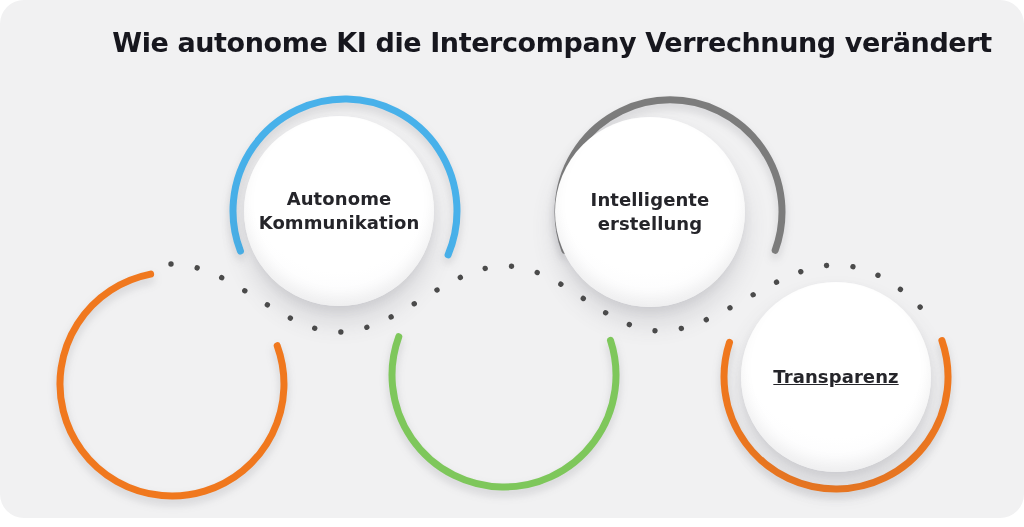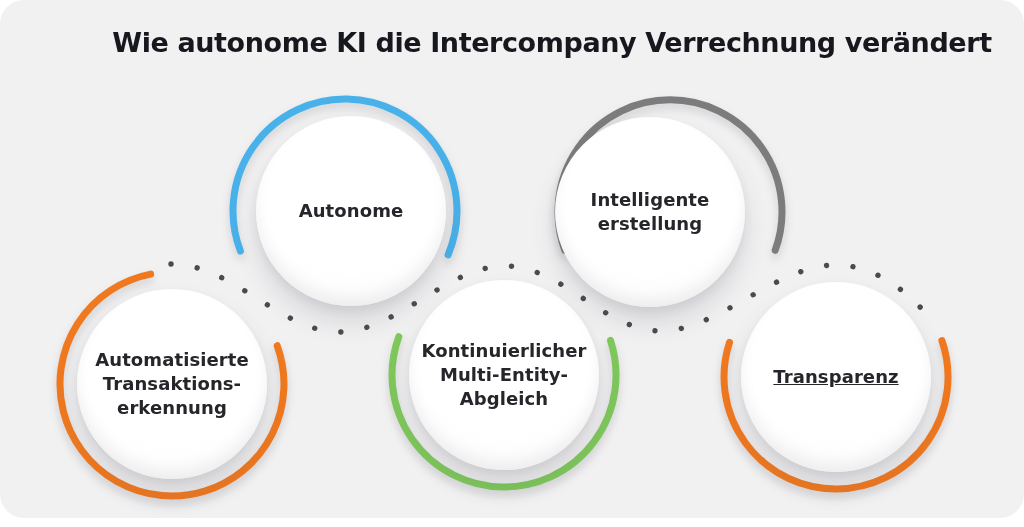--- a/index.html
+++ b/index.html
@@ -53,35 +53,26 @@
     <path class="dots" d="M 171 264 C 233 264 281 332 339 332 C 397 332 447 266 505 266 C 563 266 604 331 661 331 C 718 331 776 265 836 265 C 878 265 914 296 937 327" stroke="#4b4b4b"></path>
     <g id="arc-group">
         <path class="arc" stroke="#f0781e" d="M 277.2 345.7 A 112 112 0 1 1 150.6 274.1"></path>
         <path class="arc" stroke="#48b1ea" d="M 240.4 251.1 A 112 112 0 1 1 448.1 254.8"></path>
         <path class="arc" stroke="#7ec75b" d="M 610.5 340.4 A 112 112 0 1 1 398.8 336.7"></path>
         <path class="arc" stroke="#7c7c7c" d="M 564.8 250.3 A 112 112 0 1 1 775.2 250.3"></path>
         <path class="arc" stroke="#f0781e" d="M 941.9 340.5 A 112 112 0 1 1 729.5 342.4"></path>
       </g>
   </svg>
 
-  <div class="node" id="node-0" style="left: 77px; top: 289px;">
-    <span class="line" style="color: rgb(37, 37, 42);">Automatisierte</span>
-    <span class="line" style="color: rgb(37, 37, 42);">Transaktions-</span>
-    <span class="line" style="color: rgb(37, 37, 42);">erkennung</span>
+
+  <div class="node" id="node-1" style="left: 244px; top: 116px;">
+    <span class="line" style="color: rgb(37, 37, 42);">Autonome</span>
+    <span class="line" style="color: rgb(37, 37, 42);">Kommunikation</span>
   </div>
 
-  <div class="node" id="node-1" style="left: 256px; top: 116px;">
-    <span class="line" style="color: rgb(37, 37, 42);">Autonome</span>
-  </div>
-
-  <div class="node" id="node-2" style="left: 409px; top: 280px;">
-    <span class="line" style="color: rgb(37, 37, 42);">Kontinuierlicher</span>
-    <span class="line" style="color: rgb(37, 37, 42);">Multi-Entity-</span>
-    <span class="line" style="color: rgb(37, 37, 42);">Abgleich</span>
-  </div>
 
   <div class="node" id="node-3" style="left: 555px; top: 117px;">
     <span class="line" style="color: rgb(37, 37, 42);">Intelligente</span>
     <span class="line" style="color: rgb(37, 37, 42);">erstellung</span>
   </div>
 
   <div class="node" id="node-4" style="left: 741px; top: 282px;">
     <span class="line" style="color: rgb(37, 37, 42); text-decoration: underline;">Transparenz</span>
   </div>
 </div>

